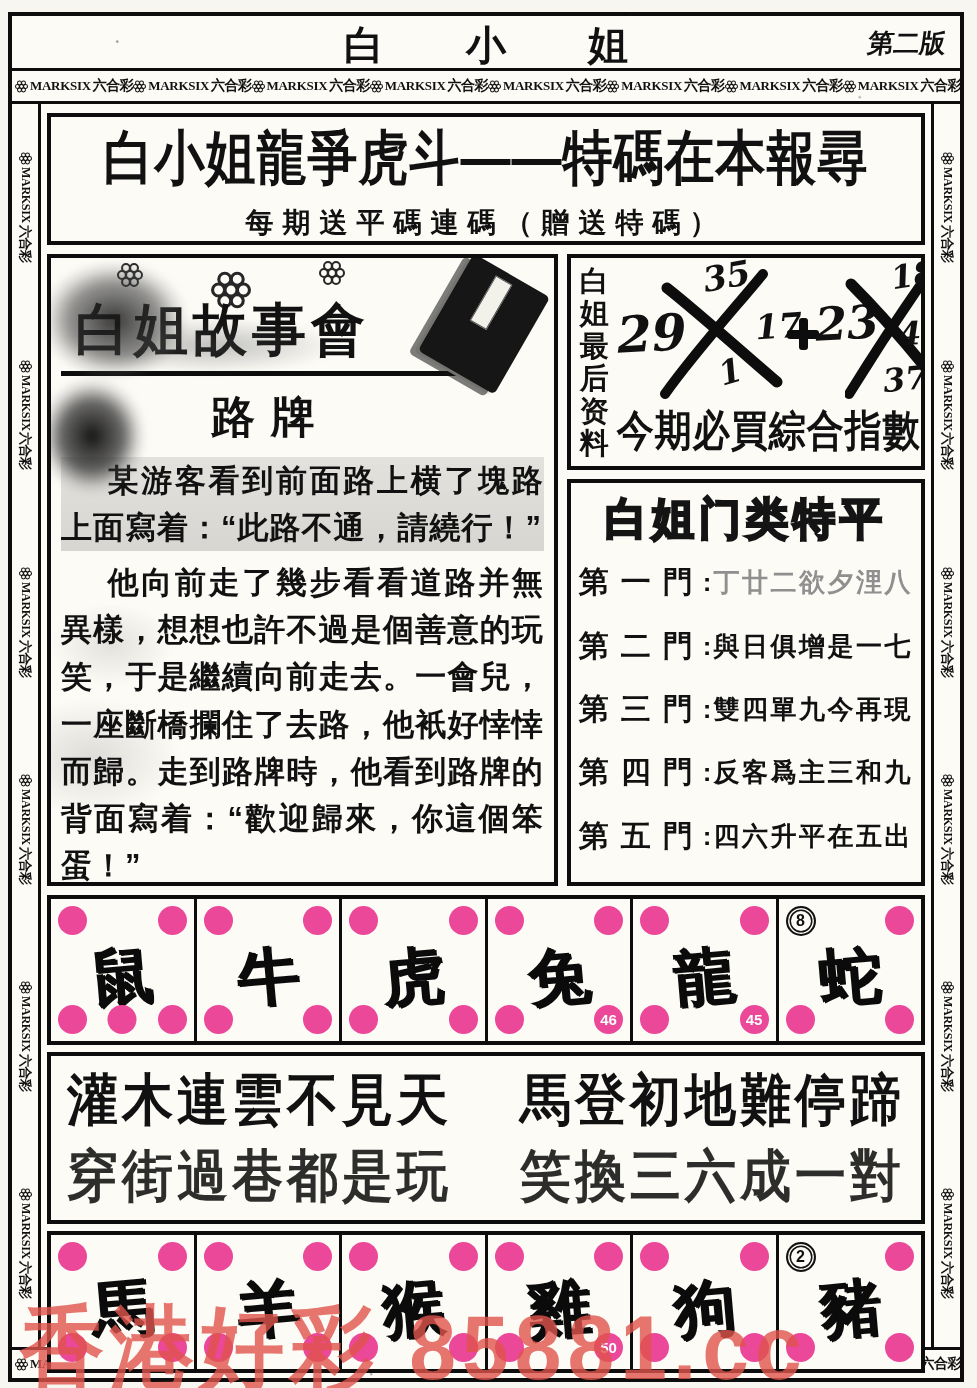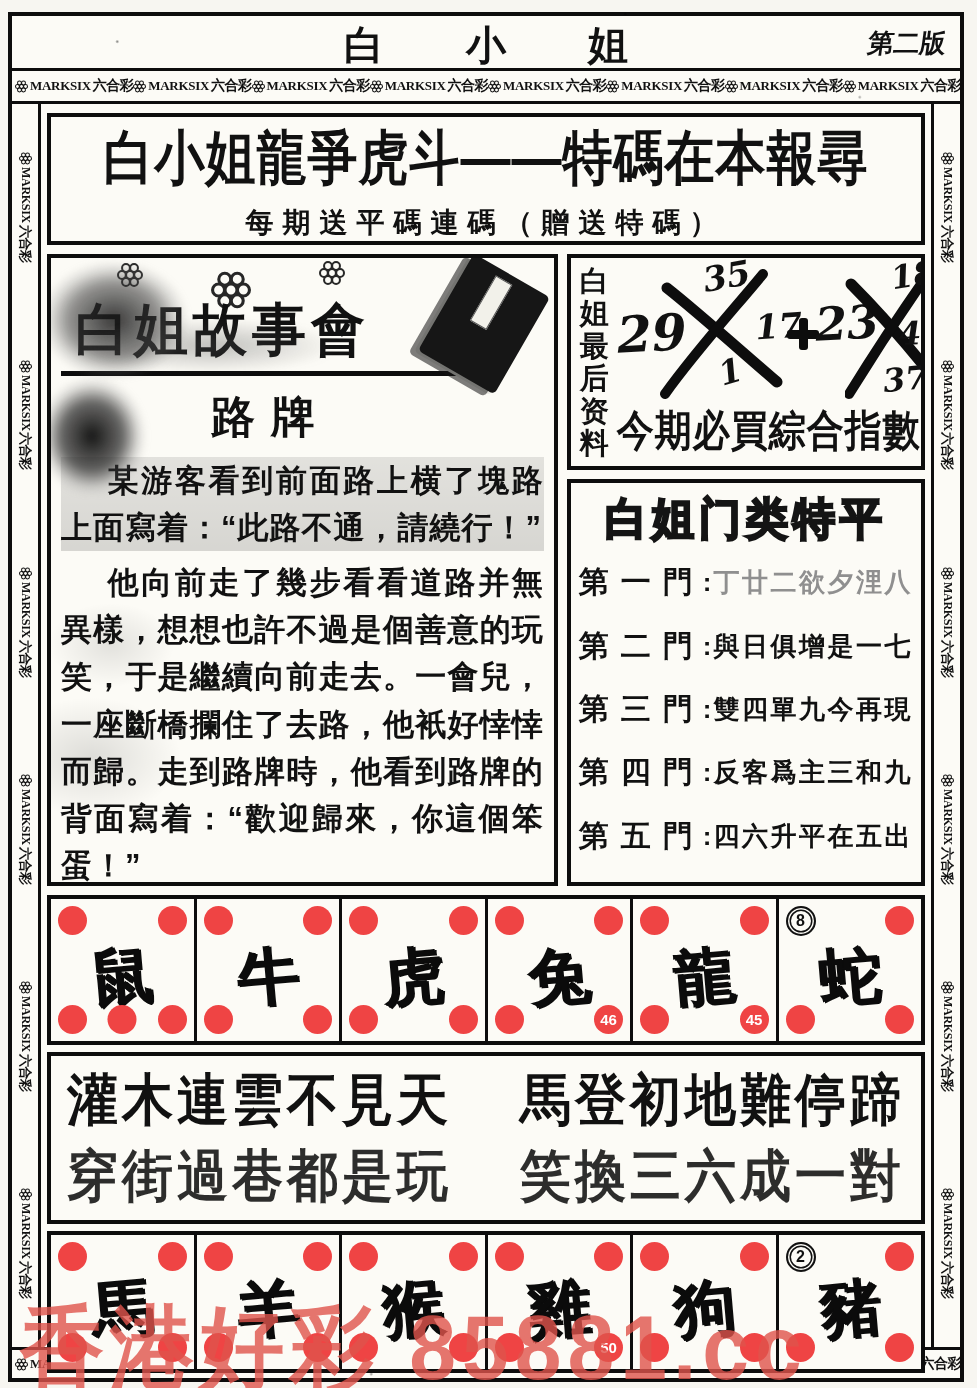--- a/index.html
+++ b/index.html
@@ -80,21 +80,21 @@
   .door-colon{font-weight:900;font-size:26px;margin-right:2px;}
   .door-text{font-weight:700;font-size:26px;letter-spacing:2.5px;font-family:"Liberation Serif",serif;}
   .door-text.faint{color:#8f8f8f;}
   
   .zrow{border:4px solid #0d0d0d;display:flex;margin:0 2px;}
   #zrow1{margin-top:9px;height:142px;}
   #zrow2{margin-top:7px;height:134px;}
   .tile{flex:1;position:relative;border-right:3.5px solid #0d0d0d;overflow:hidden;background:#fcfbf6;}
   .tile:last-child{border-right:none;}
   .animal{position:absolute;left:50%;top:55%;transform:translate(-50%,-50%) rotate(-5deg);font-size:62px;font-weight:900;color:#0b0b0b;text-shadow:2px 1px 0 #0b0b0b;}
-  .circ{position:absolute;width:29px;height:29px;border-radius:50%;background:#ef4444;color:#fff;display:flex;align-items:center;justify-content:center;font-size:15px;font-weight:700;z-index:3;}
+  .circ{position:absolute;width:29px;height:29px;border-radius:50%;background:#ec4899;color:#fff;display:flex;align-items:center;justify-content:center;font-size:15px;font-weight:700;z-index:3;}
   .circ.light{background:#fcfbf6;border:2.5px solid #111;box-shadow:inset 0 0 0 1.5px #fcfbf6, inset 0 0 0 3px #111;color:#111;width:26px;height:26px;font-size:16px;}
   .pos-tl{left:7px;top:7px;} .pos-tr{right:7px;top:7px;}
   .pos-bl{left:7px;bottom:7px;} .pos-br{right:7px;bottom:7px;}
   .pos-bc{left:50%;bottom:7px;transform:translateX(-50%);}
   
   #versesbox{border:4px solid #0d0d0d;height:152px;margin:7px 2px 0;padding:6px 16px;display:flex;flex-direction:column;justify-content:space-around;}
   .verse-line{display:flex;justify-content:space-between;font-size:51px;font-weight:900;letter-spacing:4px;white-space:nowrap;transform:scaleY(1.1);}
   .verse-line .degraded{opacity:.88;}
   
   #watermark{position:absolute;left:20px;top:1292px;font-size:84px;font-weight:900;letter-spacing:6px;white-space:nowrap;opacity:.8;z-index:60;transform:scaleY(1.08);}

